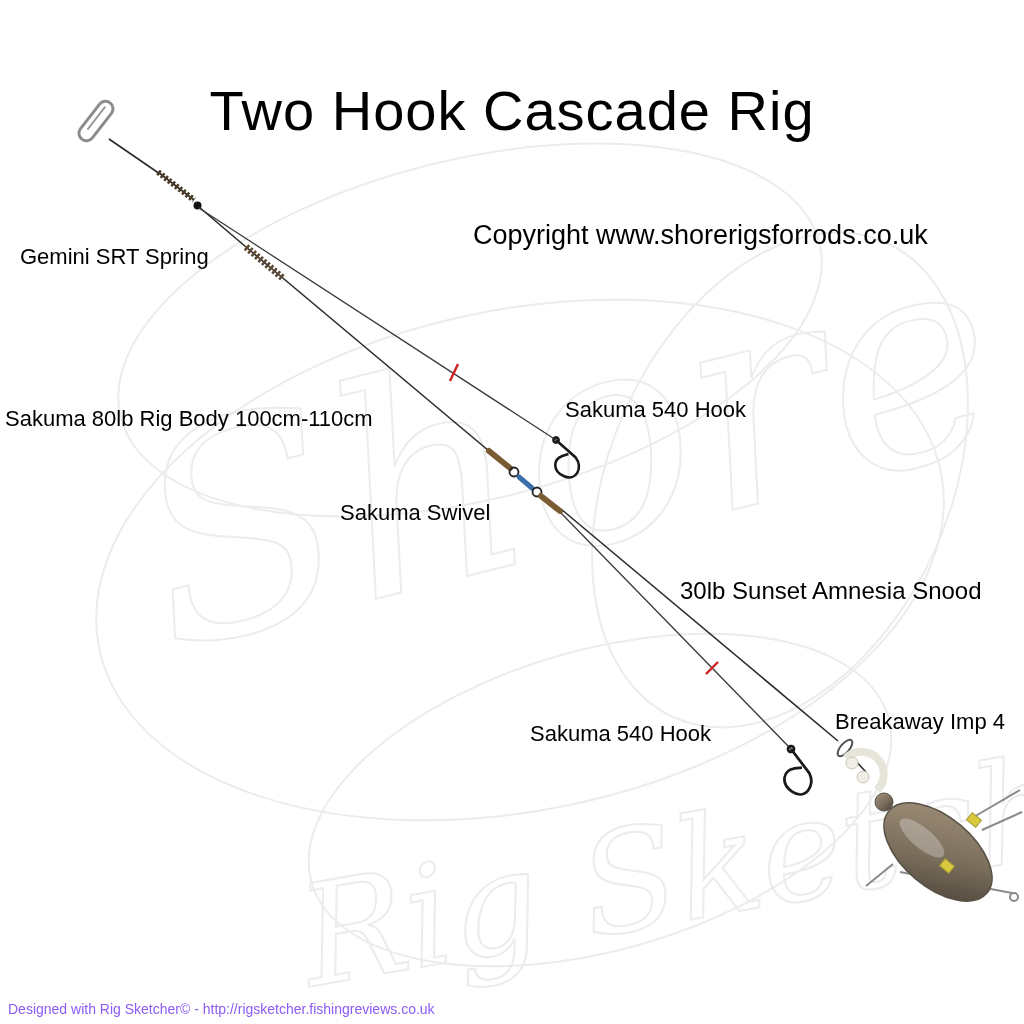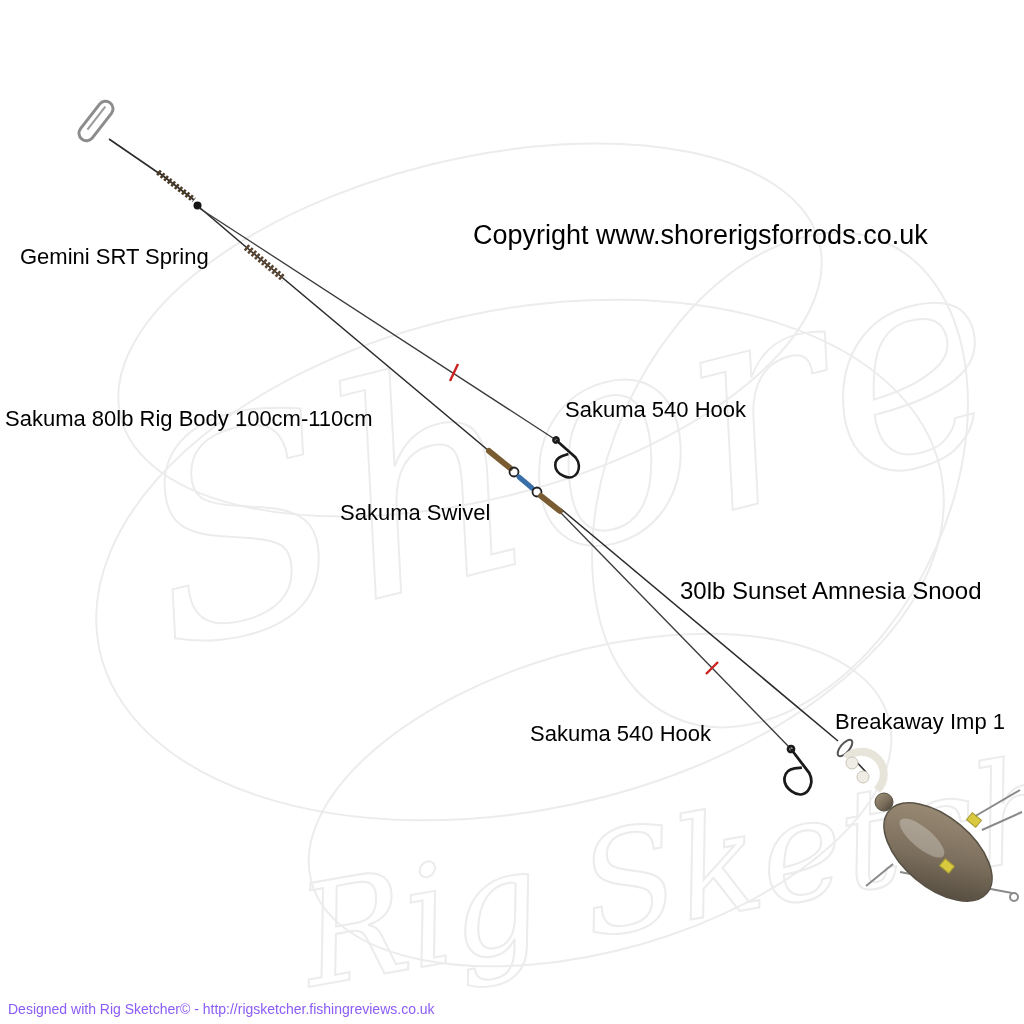--- a/index.html
+++ b/index.html
@@ -98,22 +98,23 @@
       <ellipse cx="922" cy="838" rx="28" ry="10" transform="rotate(40 922 838)" fill="rgba(255,255,255,0.28)"></ellipse>
       <g transform="translate(974 820) rotate(40)">
         <rect x="-6" y="-4.5" width="12" height="9" fill="#d9c93f" stroke="#a59b33"></rect>
       </g>
       <g transform="translate(947 866) rotate(40)">
         <rect x="-6" y="-4.5" width="12" height="9" fill="#d9c93f" stroke="#a59b33"></rect>
       </g>
     </g>
   </svg>
 
+  <div class="title">Two Hook Cascade Rig</div>
   <div class="lbl copyright">Copyright www.shorerigsforrods.co.uk</div>
   <div class="lbl l-spring">Gemini SRT Spring</div>
   <div class="lbl l-body">Sakuma 80lb Rig Body 100cm-110cm</div>
   <div class="lbl l-hook1">Sakuma 540 Hook</div>
   <div class="lbl l-swivel">Sakuma Swivel</div>
   <div class="lbl l-snood">30lb Sunset Amnesia Snood</div>
   <div class="lbl l-hook2">Sakuma 540 Hook</div>
-  <div class="lbl l-lead">Breakaway Imp 1</div>
+  <div class="lbl l-lead">Breakaway Imp 4</div>
   <div class="footer">Designed with Rig Sketcher© - http://rigsketcher.fishingreviews.co.uk</div>
 </div>
 
 </body></html>

